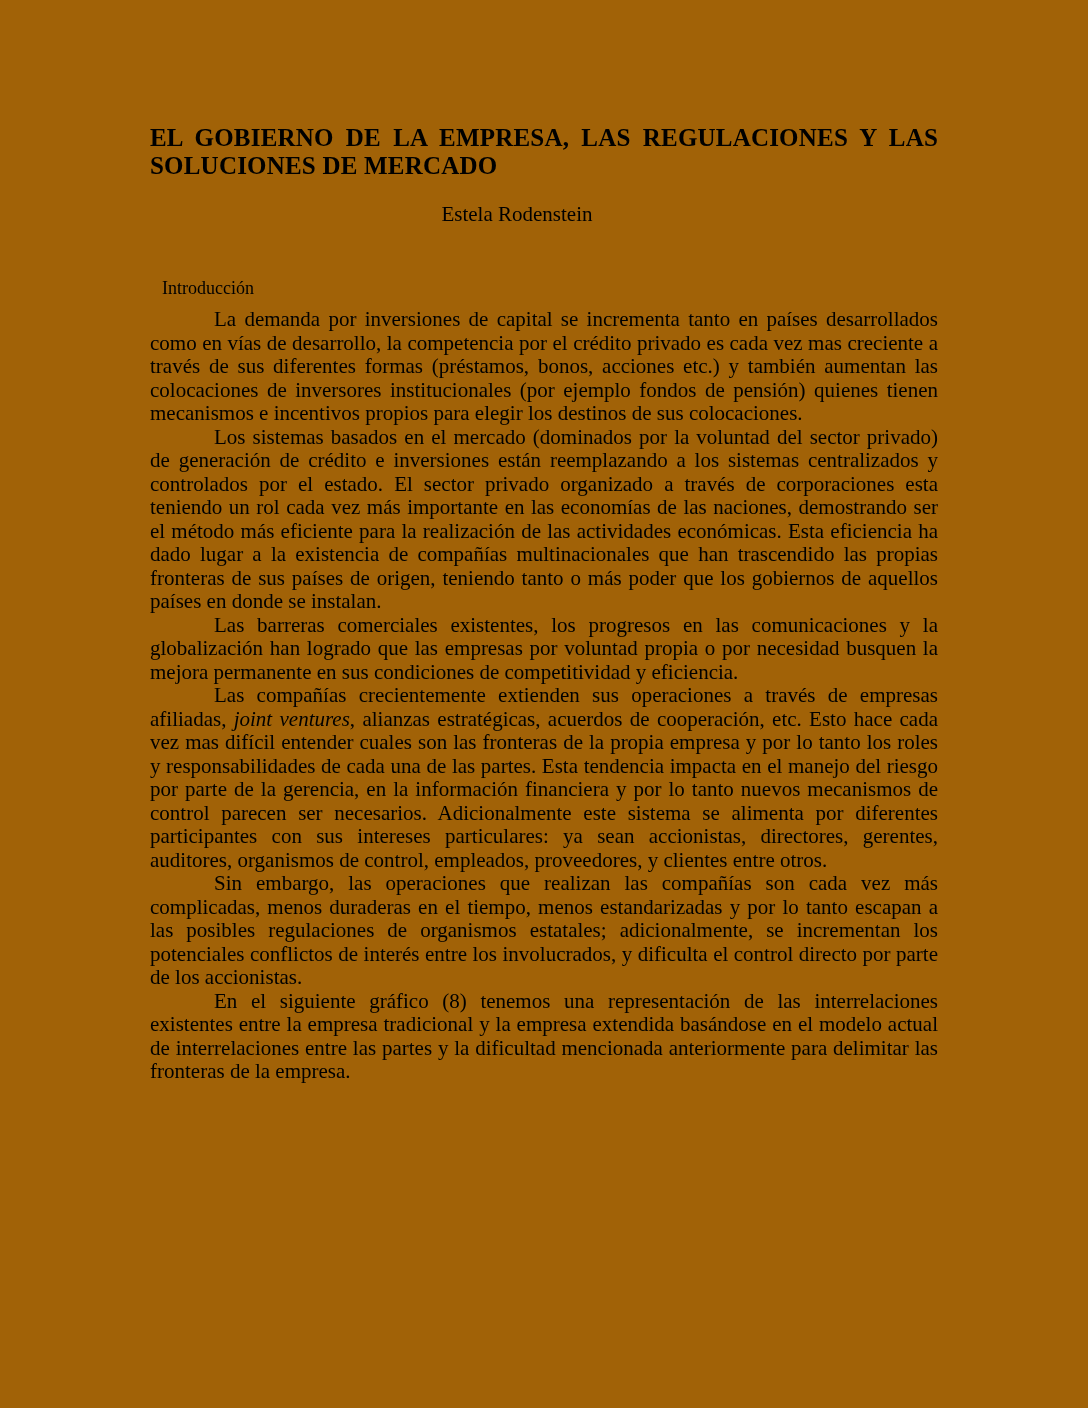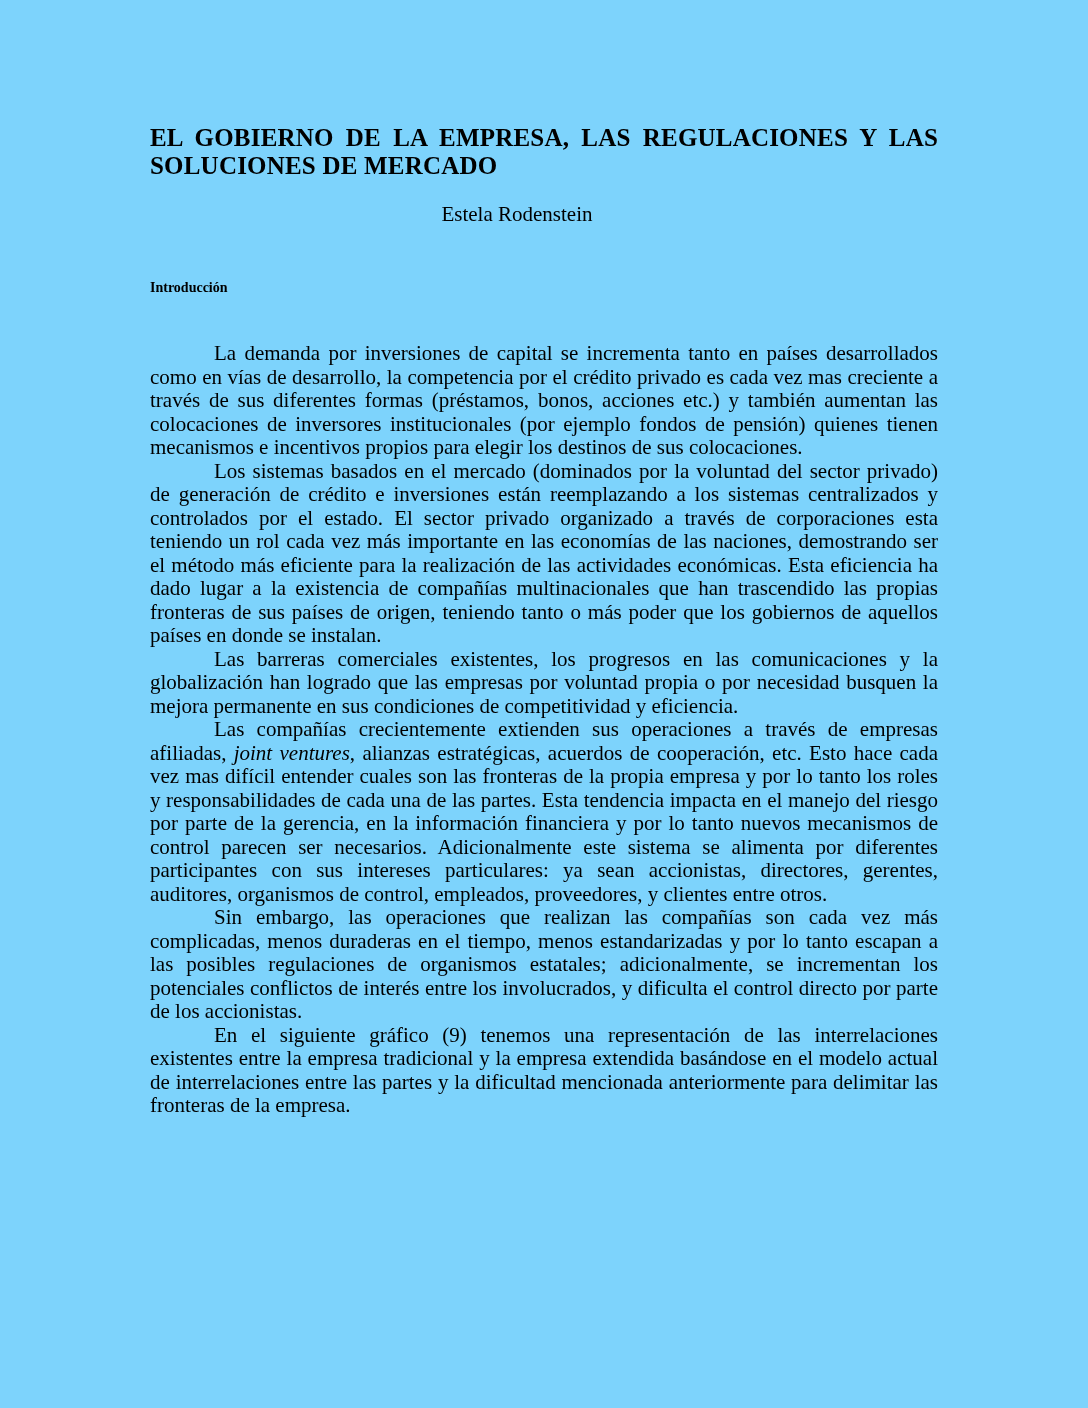--- a/index.html
+++ b/index.html
@@ -13,45 +13,45 @@
     overflow: hidden;
     font-family: "Liberation Serif", "DejaVu Serif", serif;
     color: #000000;
     -webkit-font-smoothing: antialiased;
   }
   .page {
     box-sizing: border-box;
     width: 1088px;
     height: 1408px;
     padding: 124px 150px 0 150px;
-    background: #7dd3fc;
+    background: #a16207;
   }
   .doc-title {
     margin: 0;
     font-size: 25px;
     line-height: 28px;
     font-weight: bold;
     text-align: justify;
     letter-spacing: 0.2px;
   }
   .byline {
     margin: 22px 0 0 0;
     padding-right: 54px;
     font-size: 21px;
     line-height: 24px;
     text-align: center;
   }
   .section-heading {
-    margin: 50px 0 0 0;
-    font-size: 14px;
+    margin: 50px 0 0 12px;
+    font-size: 18px;
     line-height: 24px;
-    font-weight: bold;
+    font-weight: normal;
   }
   .paragraphs {
-    margin-top: 42px;
+    margin-top: 8px;
   }
   .body-para {
     margin: 0;
     font-size: 21px;
     line-height: 23.5px;
     text-align: justify;
     text-indent: 64px;
   }
   .body-para .it {
     font-style: italic;
@@ -66,15 +66,15 @@
   <p class="byline">Estela Rodenstein</p>
 
   <h2 class="section-heading">Introducción</h2>
 
   <div class="paragraphs">
       <p class="body-para"><span>La demanda por inversiones de capital se incrementa tanto en países desarrollados como en vías de desarrollo, la competencia por el crédito privado es cada vez mas creciente a través de sus diferentes formas (préstamos, bonos, acciones etc.) y también  aumentan las colocaciones de inversores institucionales (por ejemplo fondos de pensión) quienes tienen mecanismos e incentivos propios para elegir los destinos de sus colocaciones.</span></p>
       <p class="body-para"><span>Los sistemas basados en el mercado (dominados por la voluntad del sector privado) de generación de crédito e inversiones están reemplazando a los sistemas centralizados y controlados por el estado. El sector privado organizado a través de corporaciones esta teniendo un rol cada vez más importante en las economías de las naciones, demostrando ser el método más eficiente para la realización de las actividades económicas. Esta eficiencia ha dado lugar a la existencia de  compañías  multinacionales que han trascendido las propias fronteras de sus países de origen, teniendo tanto o más poder que los gobiernos de aquellos países en donde se instalan.</span></p>
       <p class="body-para"><span>Las barreras comerciales existentes, los progresos en las comunicaciones  y la globalización han logrado  que las empresas por voluntad propia o por necesidad busquen la mejora permanente en sus condiciones de competitividad y eficiencia.</span></p>
       <p class="body-para"><span>Las compañías crecientemente extienden sus operaciones a través de empresas afiliadas, </span><span class="it">joint ventures</span><span>, alianzas estratégicas, acuerdos de cooperación, etc. Esto hace cada vez mas difícil entender cuales son las fronteras de la propia empresa y por lo tanto los roles y responsabilidades de cada una de las partes. Esta tendencia impacta en el manejo del riesgo por parte de la gerencia, en la información financiera y por lo tanto nuevos mecanismos de control parecen ser necesarios. Adicionalmente este sistema se alimenta por diferentes participantes con sus intereses particulares: ya sean accionistas, directores, gerentes, auditores, organismos de control, empleados, proveedores, y clientes entre otros.</span></p>
       <p class="body-para"><span>Sin embargo, las operaciones que realizan las compañías son cada vez más complicadas, menos duraderas en el tiempo, menos estandarizadas y por lo tanto escapan a las posibles regulaciones de organismos estatales; adicionalmente, se incrementan los potenciales conflictos de interés entre los involucrados, y  dificulta el control directo por parte de los accionistas.</span></p>
-      <p class="body-para"><span>En el siguiente gráfico (9) tenemos una representación de las interrelaciones existentes entre la empresa tradicional y la empresa extendida basándose en el modelo actual de interrelaciones entre las partes y la dificultad mencionada anteriormente para delimitar las fronteras de la empresa.</span></p>
+      <p class="body-para"><span>En el siguiente gráfico (8) tenemos una representación de las interrelaciones existentes entre la empresa tradicional y la empresa extendida basándose en el modelo actual de interrelaciones entre las partes y la dificultad mencionada anteriormente para delimitar las fronteras de la empresa.</span></p>
     </div>
 </div>
 
 </body></html>

